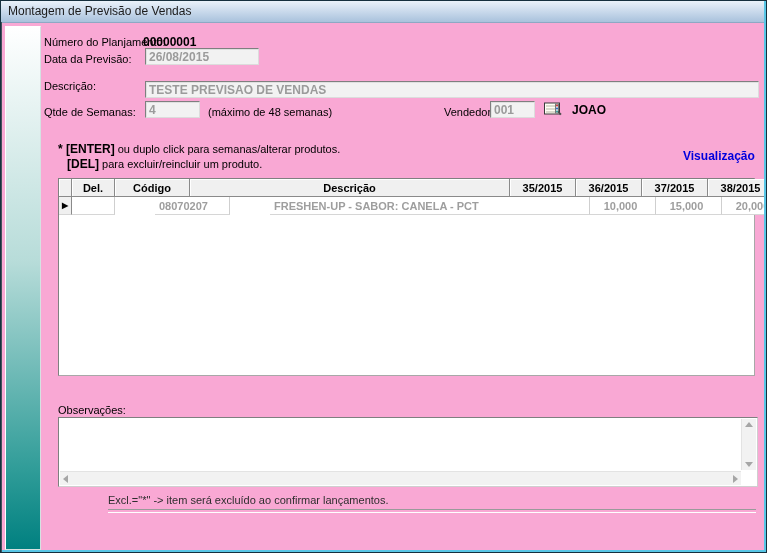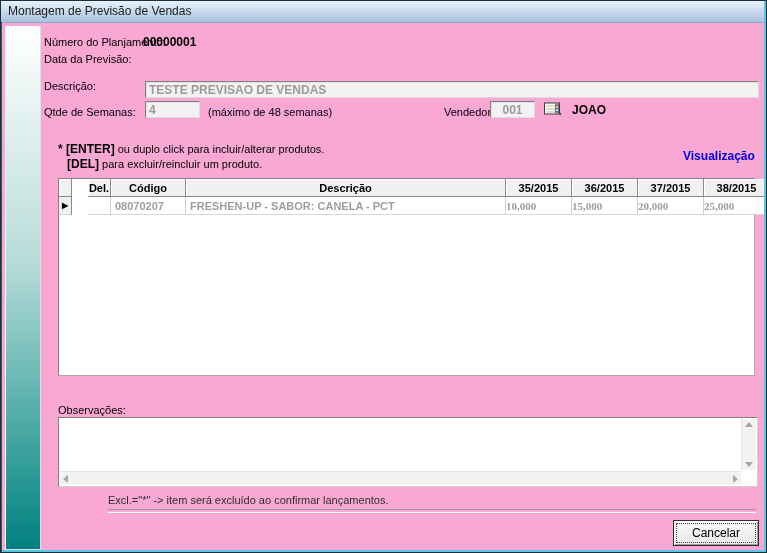--- a/index.html
+++ b/index.html
@@ -33,27 +33,27 @@
   
   .grid{position:absolute;left:57px;top:177px;width:697px;height:198px;background:#ffffff;
     border:1px solid;border-color:#808080 #a8a8a8 #a8a8a8 #808080;box-sizing:border-box;}
   .g-row{display:flex;width:100%;}
   .g-hcell{background:#f0f0f0;font-weight:bold;text-align:center;height:18px;line-height:18px;
     border-right:1px solid #8a8a8a;border-bottom:1px solid #8a8a8a;
     box-shadow:inset 1px 1px 0 #ffffff;box-sizing:border-box;overflow:hidden;font-size:11px;}
   .g-cell{height:18px;line-height:18px;border-right:1px solid #cfcfcf;border-bottom:1px solid #d6d6d6;
     box-sizing:border-box;color:#9e9e9e;font-weight:bold;overflow:hidden;white-space:nowrap;background:#fff;font-size:11px;}
   .c-ind{width:13px;flex:none;}
-  .c-del{width:23px;flex:none;margin-left:16px;}
+  .c-del{width:43px;flex:none;}
   .c-cod{width:75px;flex:none;}
   .c-desc{width:320px;flex:none;}
   .c-week{width:66px;flex:none;}
   .cell-ind{background:#f0f0f0;border-right:1px solid #8a8a8a;color:#000;text-align:center;font-size:8px;}
-  .num{text-align:left;padding-right:4px;font-family:Liberation Serif, serif;}
-  .txt{padding-left:4px;}
+  .num{text-align:center;padding-right:4px;}
+  .txt{padding-left:4px;margin-left:40px;}
   .ctr{text-align:center;}
 
   
   .obs-box{position:absolute;left:57px;top:416px;width:700px;height:70px;background:#ffffff;
     border:1px solid;border-color:#7f7f7f #cfcfcf #cfcfcf #7f7f7f;box-sizing:border-box;}
   .obs-text{position:absolute;left:1px;top:1px;right:17px;bottom:16px;background:#fff;}
   .obs-vscroll{position:absolute;top:1px;right:1px;bottom:16px;width:15px;background:#f2f2f2;
     border-left:1px solid #e3e3e3;display:flex;flex-direction:column;justify-content:space-between;align-items:center;padding:3px 0;box-sizing:border-box;}
   .obs-hscroll{position:absolute;left:1px;right:16px;bottom:1px;height:14px;background:#f2f2f2;
     border-top:1px solid #e3e3e3;display:flex;justify-content:space-between;align-items:center;padding:0 3px;box-sizing:border-box;}
@@ -82,45 +82,46 @@
 <div id="window">
   <div class="title-bar">
     <span class="title-text">Montagem de Previsão de Vendas</span>
   </div>
   <div class="teal-strip"></div>
 
   <span class="lbl" style="left:43px;top:35px;">Número do Planjamento:</span>
   <span class="val-strong" style="left:142px;top:34px;">00000001</span>
 
   <span class="lbl" style="left:43px;top:52px;">Data da Previsão:</span>
+  <input class="tbox" style="left: 144px; top: 47px; width: 114px; height: 17px;" readonly="" value="26/08/2015">
 
   <span class="lbl" style="left:43px;top:79px;">Descrição:</span>
   <input class="tbox" style="left: 144px; top: 80px; width: 614px; height: 17px;" readonly="" value="TESTE PREVISAO DE VENDAS">
 
   <span class="lbl" style="left:43px;top:105px;">Qtde de Semanas:</span>
   <input class="tbox" style="left: 144px; top: 100px; width: 55px; height: 17px;" readonly="" value="4">
   <span class="lbl" style="left:207px;top:105px;">(máximo de 48 semanas)</span>
 
   <span class="lbl" style="left:443px;top:105px;">Vendedor:</span>
-  <input class="tbox" style="left: 489px; top: 100px; width: 45px; height: 17px; text-align: center;" readonly="" value="001">
+  <input class="tbox" style="left: 489px; top: 100px; width: 45px; height: 17px;" readonly="" value="001">
   <span class="lookup-icon">
     <svg viewBox="0 0 20 16" width="20" height="17">
       <rect x="1.5" y="2.5" width="15" height="11" fill="#fffef4" stroke="#3a3a3a"></rect>
       <path d="M3 5.5h12M3 8.5h12M3 11.5h12" stroke="#b5b5a5" stroke-width="1" fill="none"></path>
       <rect x="12.5" y="3.5" width="3" height="9" fill="#ececec" stroke="#777"></rect>
       <circle cx="14" cy="5" r="1" fill="#d03030"></circle>
       <circle cx="14" cy="8" r="1" fill="#2060c0"></circle>
       <circle cx="14" cy="11" r="1" fill="#2f9c98"></circle>
       <path d="M15.5 10.5l3.2 3-1.6 1.2-2.4-3.2z" fill="#4a4a4a"></path>
     </svg>
   </span>
   <span class="val-strong" style="left:571px;top:102px;">JOAO</span>
 
   <div class="instr" style="left:57px;top:141px;">
-    <b>* [ENTER]</b><span> ou duplo click para incluir/alterar produtos.</span>
+    <b>* [ENTER]</b><span> ou duplo click para semanas/alterar produtos.</span>
   </div>
   <div class="instr" style="left:66px;top:156px;">
     <b>[DEL]</b><span> para excluir/reincluir um produto.</span>
   </div>
   <span class="viz-link" style="left:682px;top:148px;">Visualização</span>
 
   <div class="grid">
     <div class="g-row">
       <div class="g-hcell c-ind"></div>
       <div class="g-hcell c-del">Del.</div>
@@ -151,21 +152,17 @@
       <div class="arr arr-down"></div>
     </div>
     <div class="obs-hscroll">
       <div class="arr arr-left"></div>
       <div class="arr arr-right"></div>
     </div>
   </div>
 
   <span class="note">Excl.="*"  -&gt; item será excluído ao confirmar lançamentos.</span>
   <div class="note-divider"></div>
-  <button class="btn-cancel">
-    <span>Cancelar</span>
-    <span class="focus-rect"></span>
-  </button>
 
   <div class="glow-right"></div>
   <div class="glow-bottom"></div>
   <div class="left-inner"></div>
 </div>
 
 </body></html>

